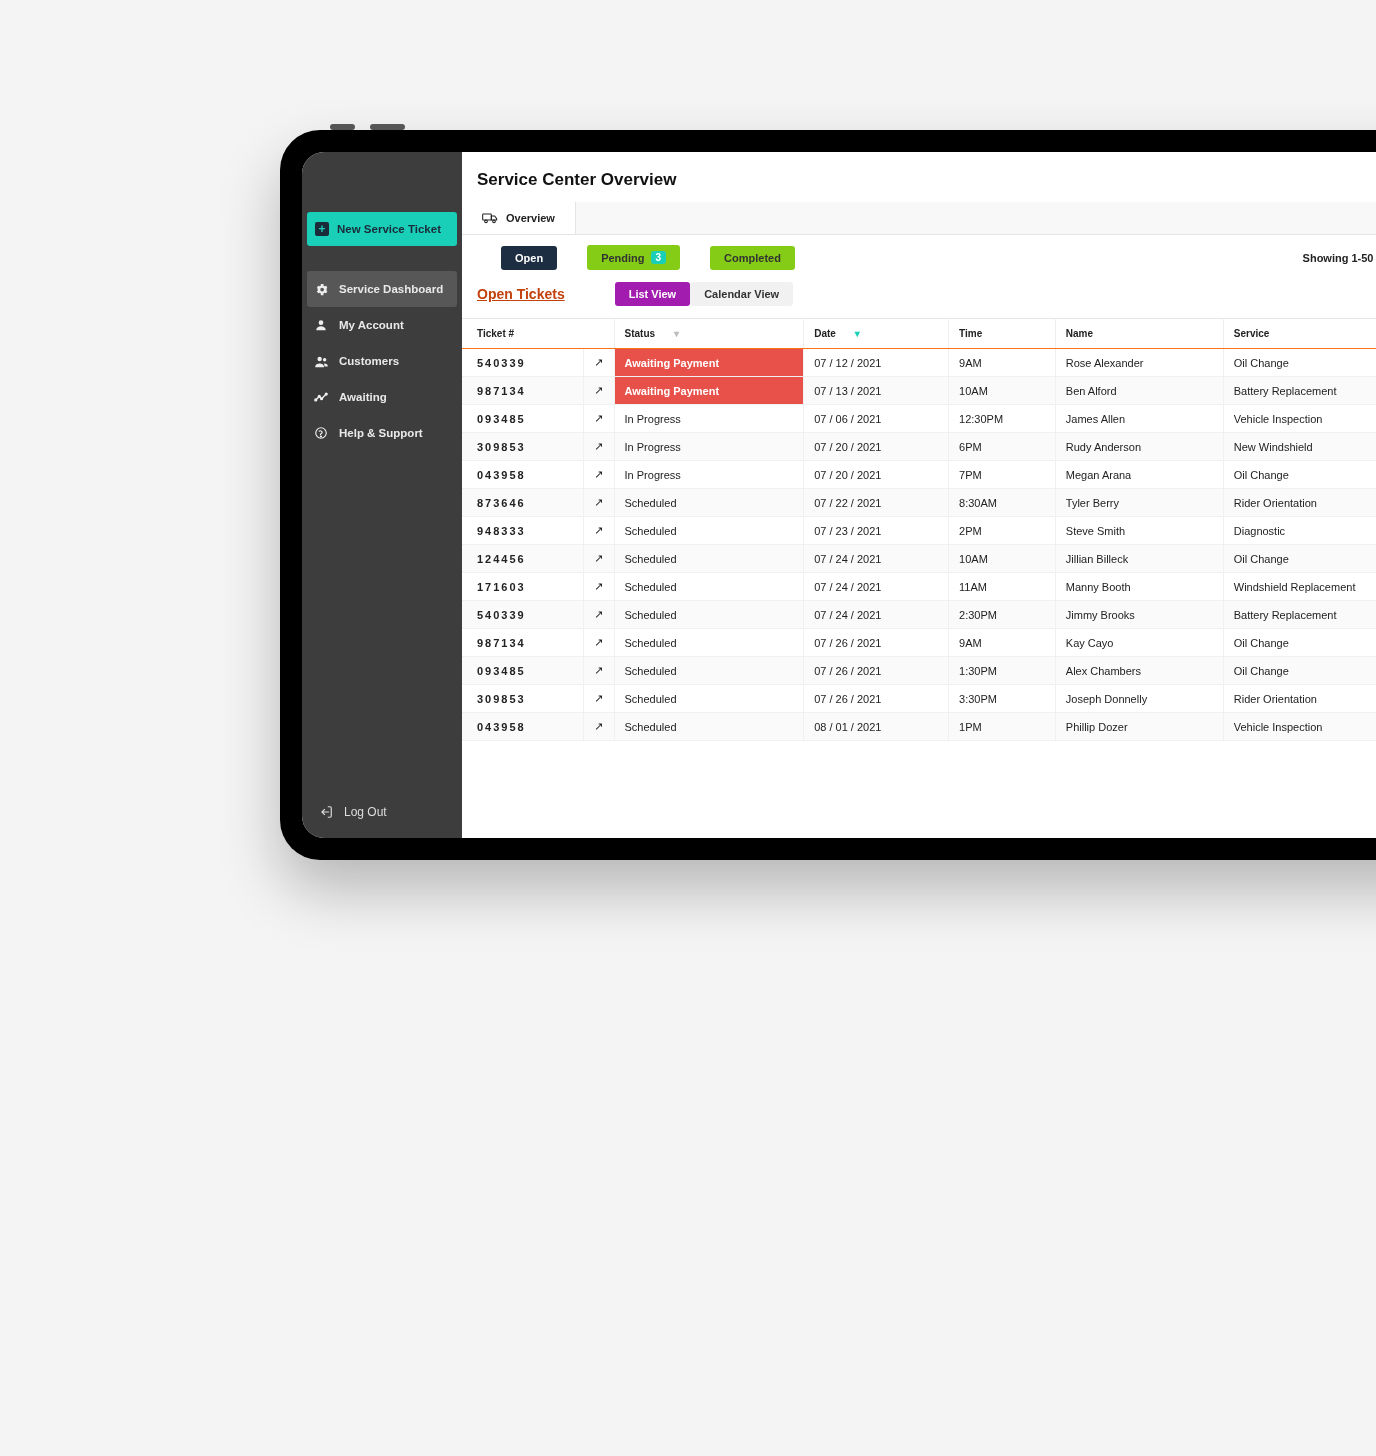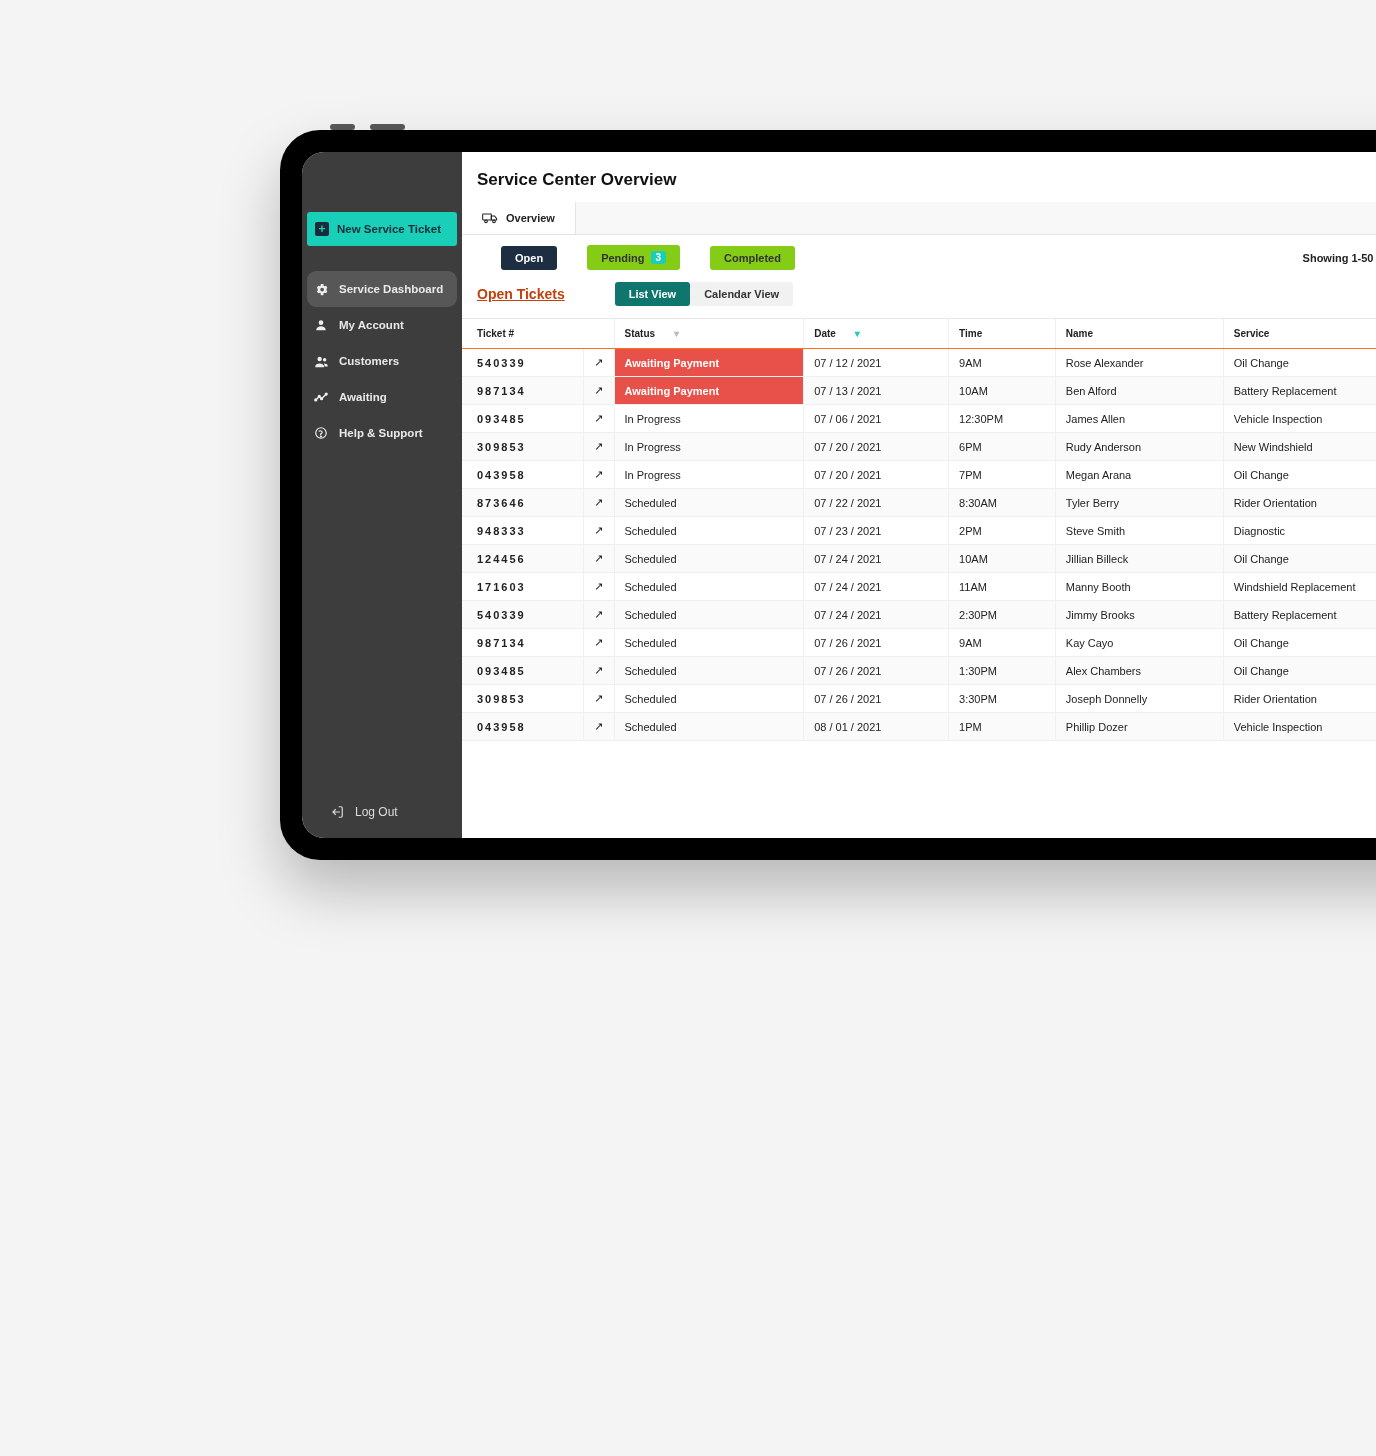--- a/index.html
+++ b/index.html
@@ -83,38 +83,38 @@
   display: flex;
   align-items: center;
   padding: 10px 10px;
   color: #e9e9e9;
   font-size: 11.5px;
   font-weight: 600;
   cursor: pointer;
 }
 .nav-item.active {
   background: #575757;
-  border-radius: 9px;
+  border-radius: 3px;
   margin: 0 5px;
   padding: 10px 6px;
 }
 .nav-item.inactive { margin: 0 5px; padding: 10px 6px; }
 .nav-icon {
   width: 16px;
   height: 16px;
   margin-right: 10px;
   display: inline-flex;
   align-items: center;
   justify-content: center;
 }
 .sidebar-spacer { flex: 1; }
 .logout {
   display: flex;
   align-items: center;
-  padding: 18px 27px;
+  padding: 18px 16px;
   color: #ddd;
   font-size: 12px;
   cursor: pointer;
 }
 .main {
   flex: 1;
   background: #fff;
   display: flex;
   flex-direction: column;
   overflow: hidden;
@@ -187,21 +187,21 @@
   color: #c2410c;
   text-decoration: underline;
 }
 .view-btn {
   padding: 6px 14px;
   font-size: 11px;
   font-weight: 700;
   border-radius: 3px;
   cursor: pointer;
 }
-.view-btn.dark { background: #0f766e; color: #fff; }
+.view-btn.dark { background: #a21caf; color: #fff; }
 .view-btn.light { background: #f1f1f1; color: #333; }
 .table-wrap {
   flex: 1;
   overflow: hidden;
 }
 table {
   width: 100%;
   border-collapse: collapse;
   font-size: 11px;
 }

